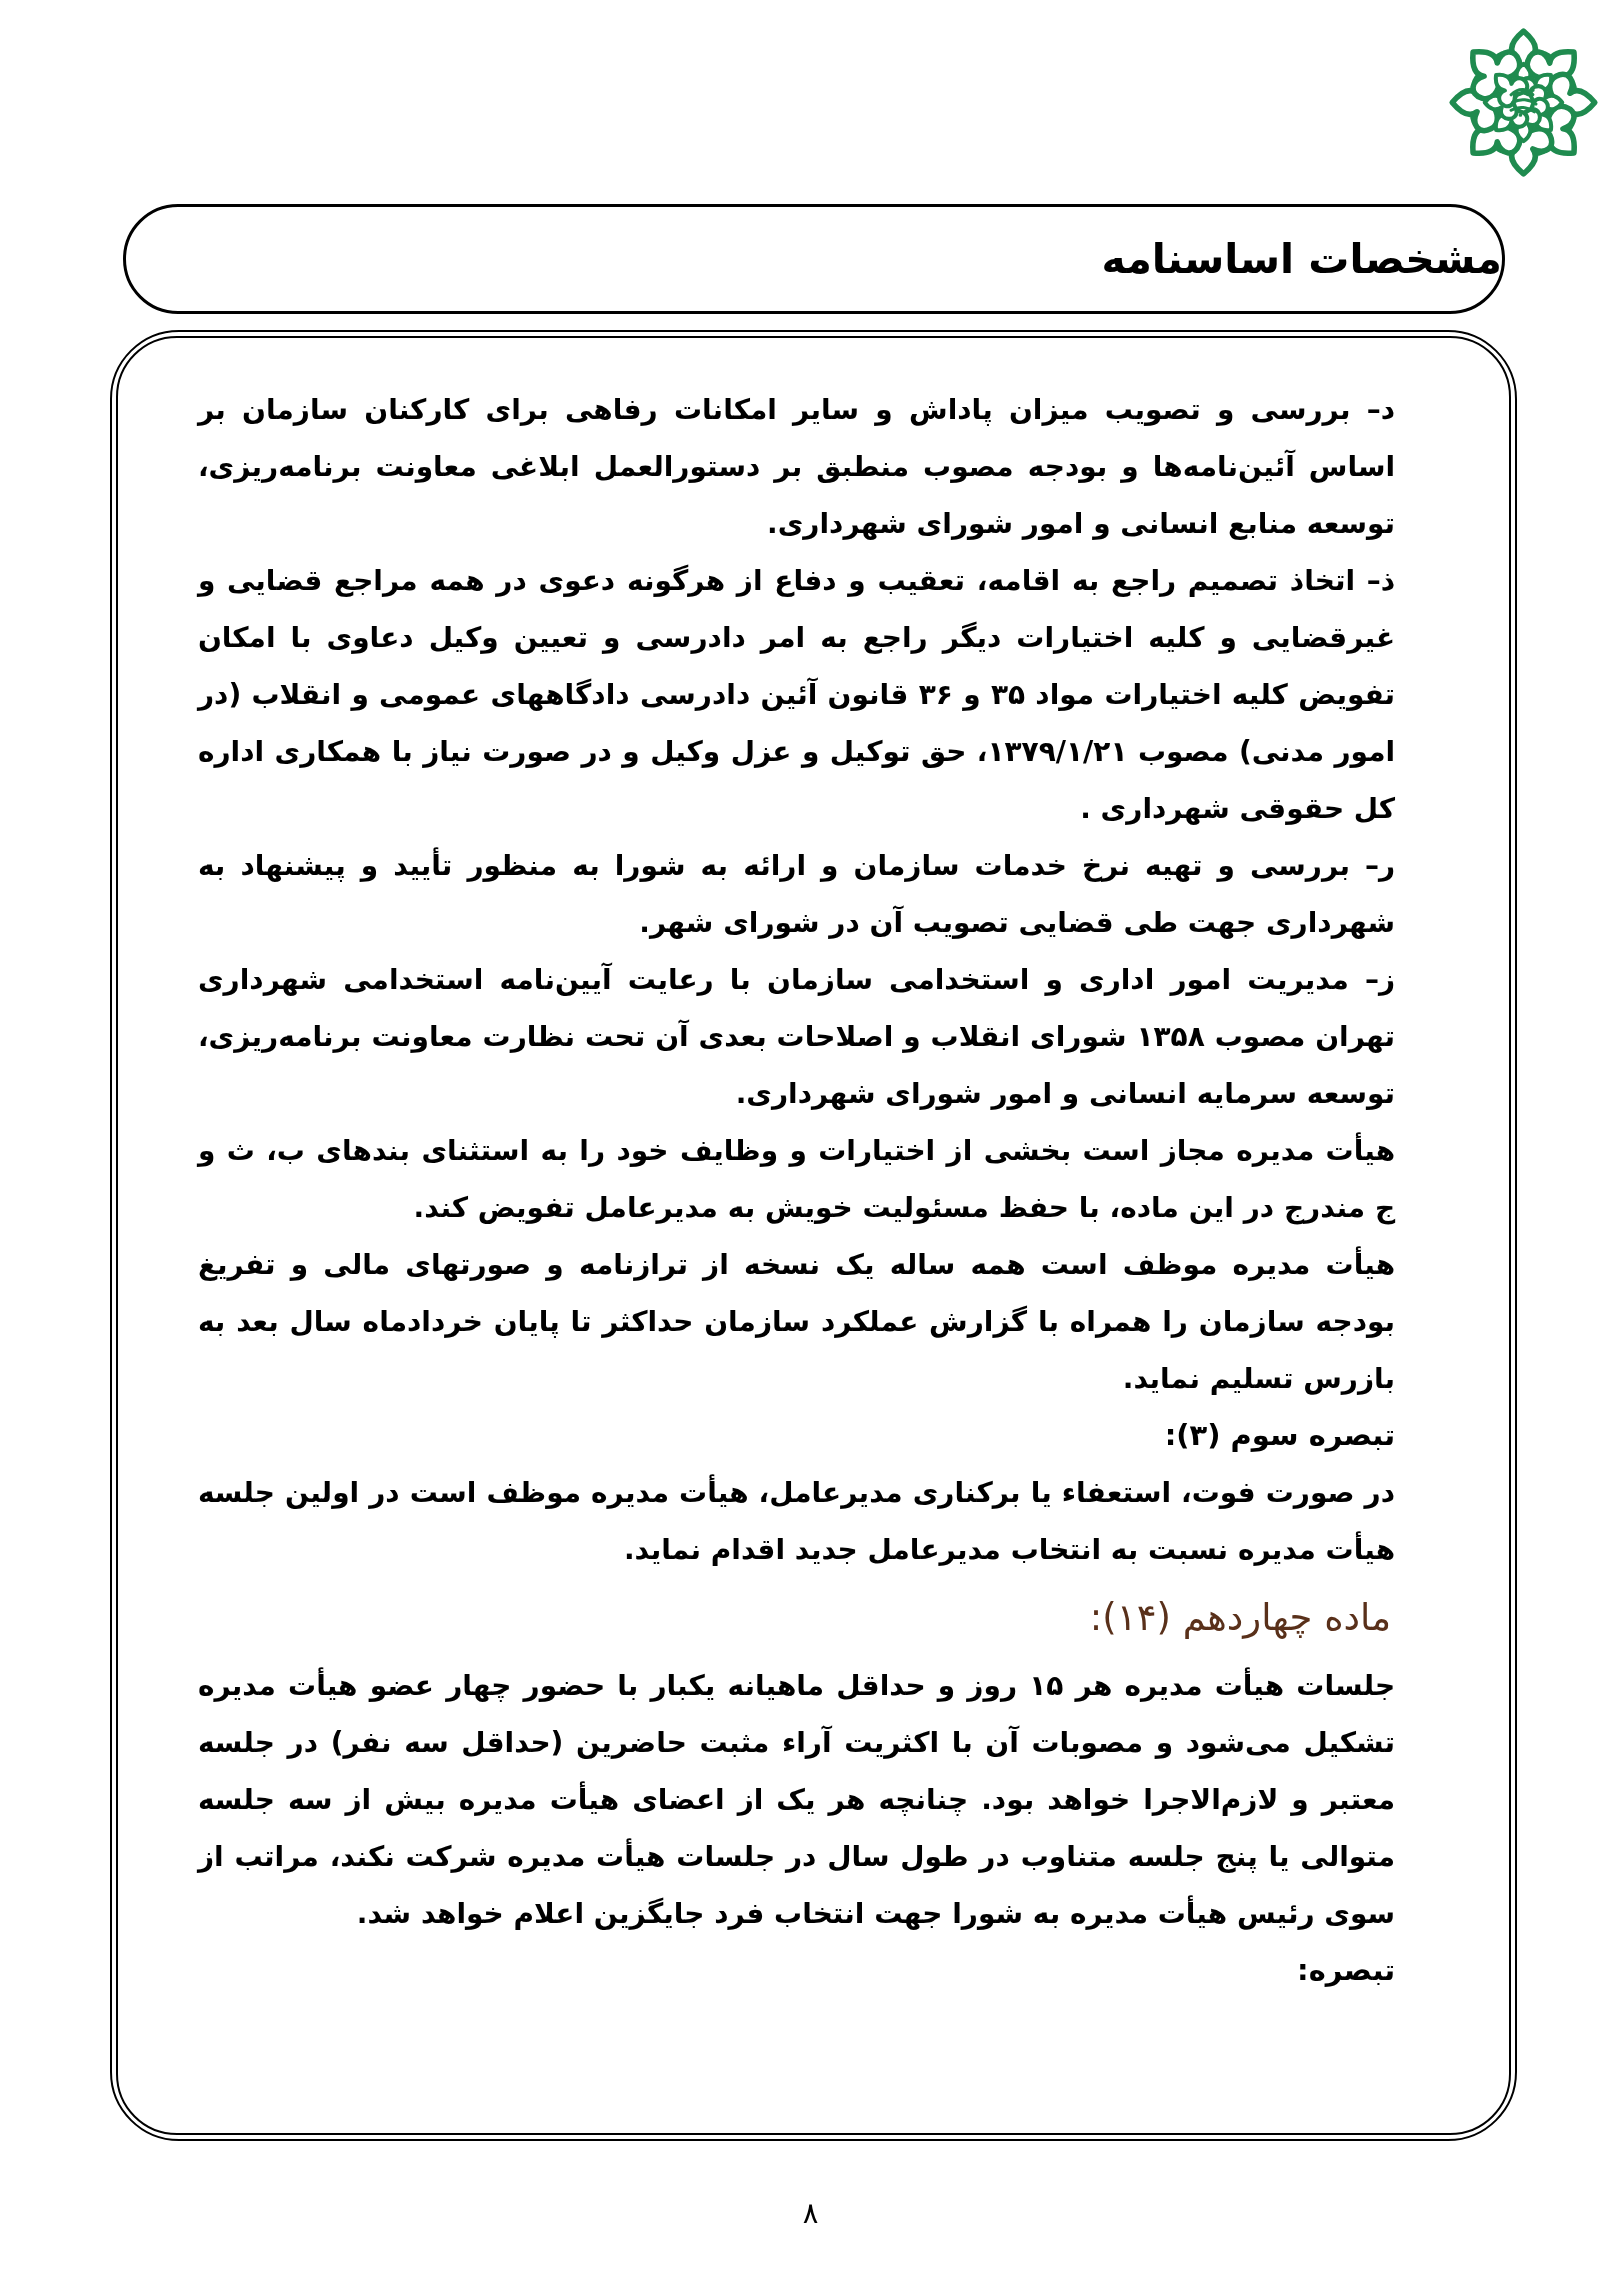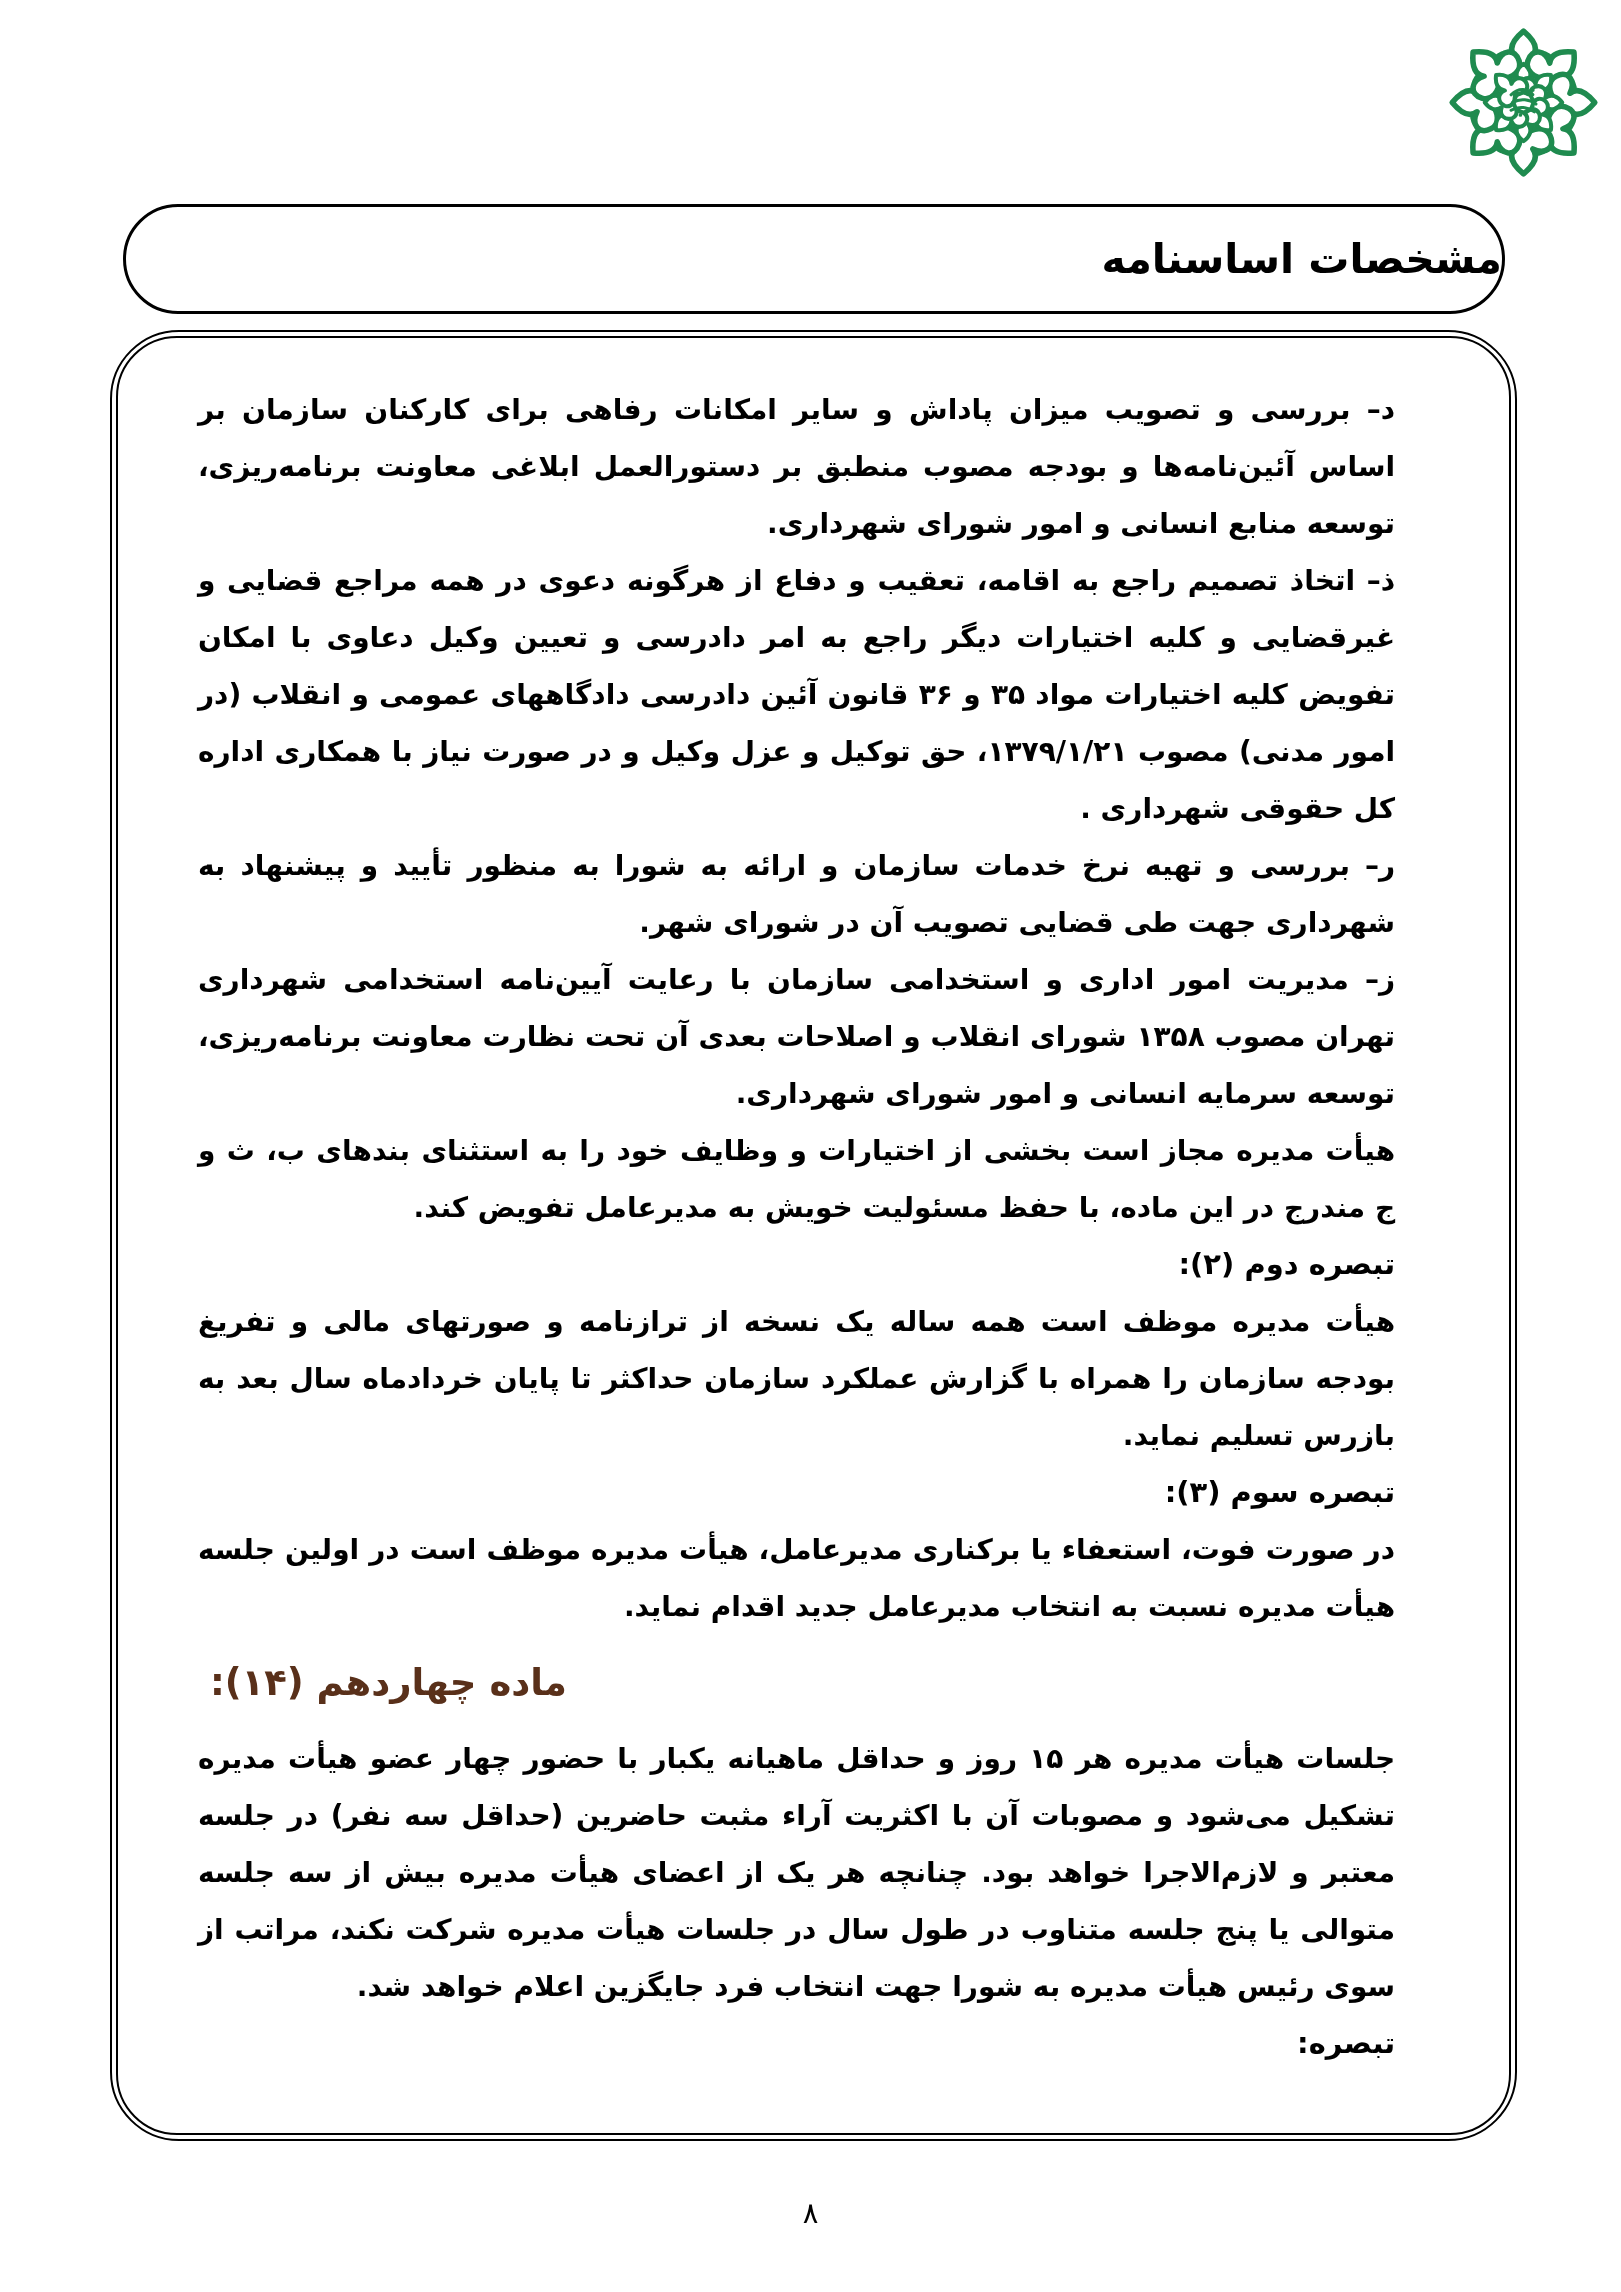--- a/index.html
+++ b/index.html
@@ -58,25 +58,25 @@
     text-justify:inter-word;
   }
   .subhead{
     margin:0;
     font-size:29px;
     font-weight:bold;
     line-height:57px;
     text-align:right;
   }
   .article-head{
-    margin:12px;
+    margin:4px;
     font-size:37px;
-    font-weight:bold;
+    font-weight:normal;
     line-height:71px;
-    text-align:left;
+    text-align:right;
     color:var(--article_brown,#59301a);
   }
   .page-number{
     position:absolute;
     top:2196px;left:0;
     width:100%;
     text-align:center;
     font-size:29px;
     font-weight:normal;
   }
@@ -124,21 +124,20 @@
   <div class="title">مشخصات اساسنامه</div>
 </div>
 
 <div class="content-box">
   <div class="content-box-inner">
     <p class="para">د– بررسی و تصویب میزان پاداش و سایر امکانات رفاهی برای کارکنان سازمان بر اساس آئین‌نامه‌ها و بودجه مصوب منطبق بر دستورالعمل ابلاغی معاونت برنامه‌ریزی، توسعه منابع انسانی و امور شورای شهرداری.</p>
     <p class="para">ذ– اتخاذ تصمیم راجع به اقامه، تعقیب و دفاع از هرگونه دعوی در همه مراجع قضایی و غیرقضایی و کلیه اختیارات دیگر راجع به امر دادرسی و تعیین وکیل دعاوی با امکان تفویض کلیه اختیارات مواد ۳۵ و ۳۶ قانون آئین دادرسی دادگاههای عمومی و انقلاب (در امور مدنی) مصوب ۱۳۷۹/۱/۲۱، حق توکیل و عزل وکیل و در صورت نیاز با همکاری اداره کل حقوقی شهرداری .</p>
     <p class="para">ر– بررسی و تهیه نرخ خدمات سازمان و ارائه به شورا به منظور تأیید و پیشنهاد به شهرداری جهت طی قضایی تصویب آن در شورای شهر.</p>
     <p class="para">ز– مدیریت امور اداری و استخدامی سازمان با رعایت آیین‌نامه استخدامی شهرداری تهران مصوب ۱۳۵۸ شورای انقلاب و اصلاحات بعدی آن تحت نظارت معاونت برنامه‌ریزی، توسعه سرمایه انسانی و امور شورای شهرداری.</p>
     <p class="para">هیأت مدیره مجاز است بخشی از اختیارات و وظایف خود را به استثنای بندهای ب، ث و ج مندرج در این ماده، با حفظ مسئولیت خویش به مدیرعامل تفویض کند.</p>
-    <p class="subhead">تبصره دوم (۲):</p>
     <p class="para">هیأت مدیره موظف است همه ساله یک نسخه از ترازنامه و صورتهای مالی و تفریغ بودجه سازمان را همراه با گزارش عملکرد سازمان حداکثر تا پایان خردادماه سال بعد به بازرس تسلیم نماید.</p>
     <p class="subhead">تبصره سوم (۳):</p>
     <p class="para">در صورت فوت، استعفاء یا برکناری مدیرعامل، هیأت مدیره موظف است در اولین جلسه هیأت مدیره نسبت به انتخاب مدیرعامل جدید اقدام نماید.</p>
     <p class="article-head">ماده چهاردهم (۱۴):</p>
     <p class="para">جلسات هیأت مدیره هر ۱۵ روز و حداقل ماهیانه یکبار با حضور چهار عضو هیأت مدیره تشکیل می‌شود و مصوبات آن با اکثریت آراء مثبت حاضرین (حداقل سه نفر) در جلسه معتبر و لازم‌الاجرا خواهد بود. چنانچه هر یک از اعضای هیأت مدیره بیش از سه جلسه متوالی یا پنج جلسه متناوب در طول سال در جلسات هیأت مدیره شرکت نکند، مراتب از سوی رئیس هیأت مدیره به شورا جهت انتخاب فرد جایگزین اعلام خواهد شد.</p>
     <p class="subhead">تبصره:</p>
   </div>
 </div>
 
 <div class="page-number">۸</div>

